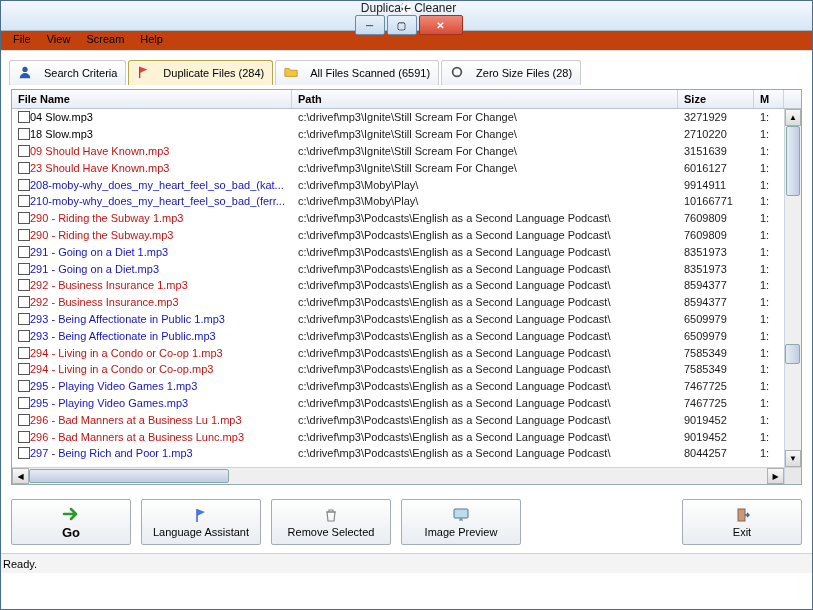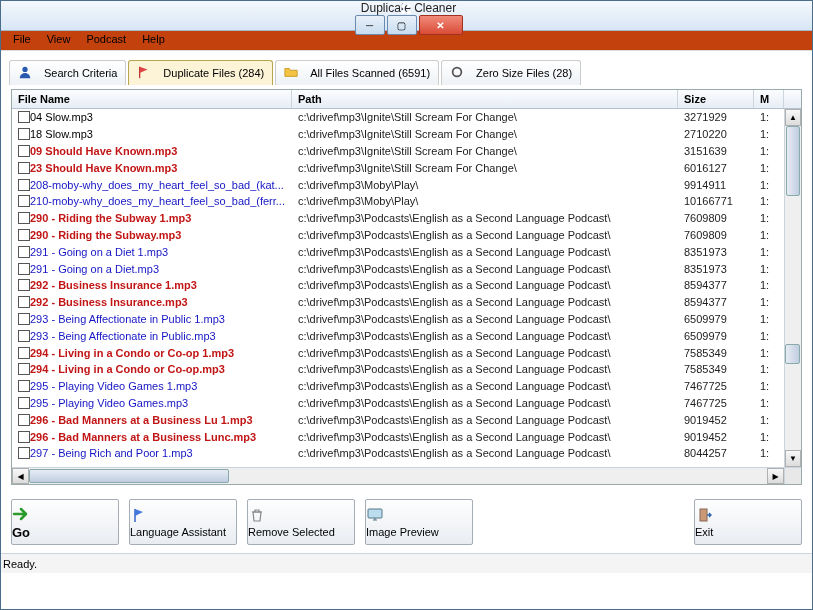--- a/index.html
+++ b/index.html
@@ -38,40 +38,40 @@
 .listbody { flex:1; overflow:hidden; position:relative; }
 .rows { position:absolute; top:0; left:0; right:17px; }
 .row { display:flex; font-size:11px; height:16.8px; align-items:center; white-space:nowrap; }
 .cell { padding: 0 6px; overflow:hidden; text-overflow:ellipsis; }
 .c-file { width: 280px; display:flex; align-items:center; }
 .c-path { flex:1; color:#222; }
 .c-size { width: 76px; color:#222; }
 .c-m { width: 30px; color:#222; }
 .chk { width:12px; height:12px; border:1px solid #555; background:#fff; flex-shrink:0; }
 .fn-blue { color:#1515c4; }
-.fn-red { color:#c21515;font-weight:bold; }
+.fn-red { color:#c21515; }
 .fn-black { color:#000; }
 
 
 .vscroll { position:absolute; right:0; top:0; bottom:17px; width:17px; background: #efefef; border-left:1px solid #ccd4de; display:flex; flex-direction:column; }
 .vscroll .arrow { height:17px; background:linear-gradient(#f8f8f8,#dcdcdc); border:1px solid #b0b0b0; display:flex; align-items:center; justify-content:center; font-size:8px; cursor:pointer; }
 .vscroll .track { flex:1; position:relative; background:#efefef; }
 .vscroll .thumb { position:absolute; left:1px; right:1px; top:0; height:70px; background:linear-gradient(90deg,#e6ecf4,#c0cde0); border:1px solid #8aa; border-radius:2px; cursor:pointer; }
 .midthumb { position:absolute; right:1px; width:15px; top:218px; height:20px; background:linear-gradient(90deg,#e6ecf4,#c0cde0); border:1px solid #8aa; border-radius:2px; cursor:pointer; }
 
 
 .hscroll { position:absolute; left:0; right:17px; bottom:0; height:17px; background:#efefef; border-top:1px solid #ccd4de; display:flex; }
 .hscroll .arrow { width:17px; background:linear-gradient(#f8f8f8,#dcdcdc); border:1px solid #b0b0b0; display:flex; align-items:center; justify-content:center; font-size:8px; cursor:pointer; }
 .hscroll .track { flex:1; position:relative; }
 .hscroll .thumb { position:absolute; top:1px; bottom:1px; left:0; width:200px; background:linear-gradient(#e6ecf4,#c0cde0); border:1px solid #8aa; border-radius:2px; cursor:pointer; }
 .corner { position:absolute; right:0; bottom:0; width:17px; height:17px; background:#e8e8e8; border-left:1px solid #ccd4de; border-top:1px solid #ccd4de; }
 
 
 .btnbar { display:flex; gap:10px; padding: 14px 10px 8px 10px; }
-.bigbtn { width:108px; height:46px; border:1px solid #a5acb5; background:linear-gradient(#fefefe,#e9edf2); display:flex; flex-direction:column; align-items:flex-start; justify-content:center; font-size:11px; cursor:pointer; border-radius:2px; gap:2px; }
+.bigbtn { width:120px; height:46px; border:1px solid #a5acb5; background:linear-gradient(#fefefe,#e9edf2); display:flex; flex-direction:column; align-items:center; justify-content:center; font-size:11px; cursor:pointer; border-radius:2px; gap:2px; }
 .bigbtn .bicon { width:18px; height:18px; display:flex; align-items:center; justify-content:center; }
 .bigbtn.go { font-weight:bold; font-size:13px; }
 .btnbar .spacer { flex:1; }
 
 
 .status { height:20px; font-size:11px; padding: 2px 2px; border-top:1px solid #ccd4de; background:#f4f4f4; display:flex; align-items:center; }
 </style>
 </head>
 <body>
 
@@ -81,21 +81,21 @@
   <div class="winbtns">
     <div class="winbtn">─</div>
     <div class="winbtn">▢</div>
     <div class="winbtn close">✕</div>
   </div>
 </div>
 
 <div class="menubar">
   <span class="mi">File</span>
   <span class="mi">View</span>
-  <span class="mi">Podcast</span>
+  <span class="mi">Scream</span>
   <span class="mi">Help</span>
 </div>
 
 <div class="tabstrip">
   <div class="tab">
     <span class="icon person-icon">
       <svg viewBox="0 0 16 16">
           <circle cx="8" cy="5" r="3" fill="#2a5ab0"></circle>
           <path d="M2 15c0-3.3 2.7-6 6-6s6 2.7 6 6" fill="#2a5ab0"></path>
         </svg>

